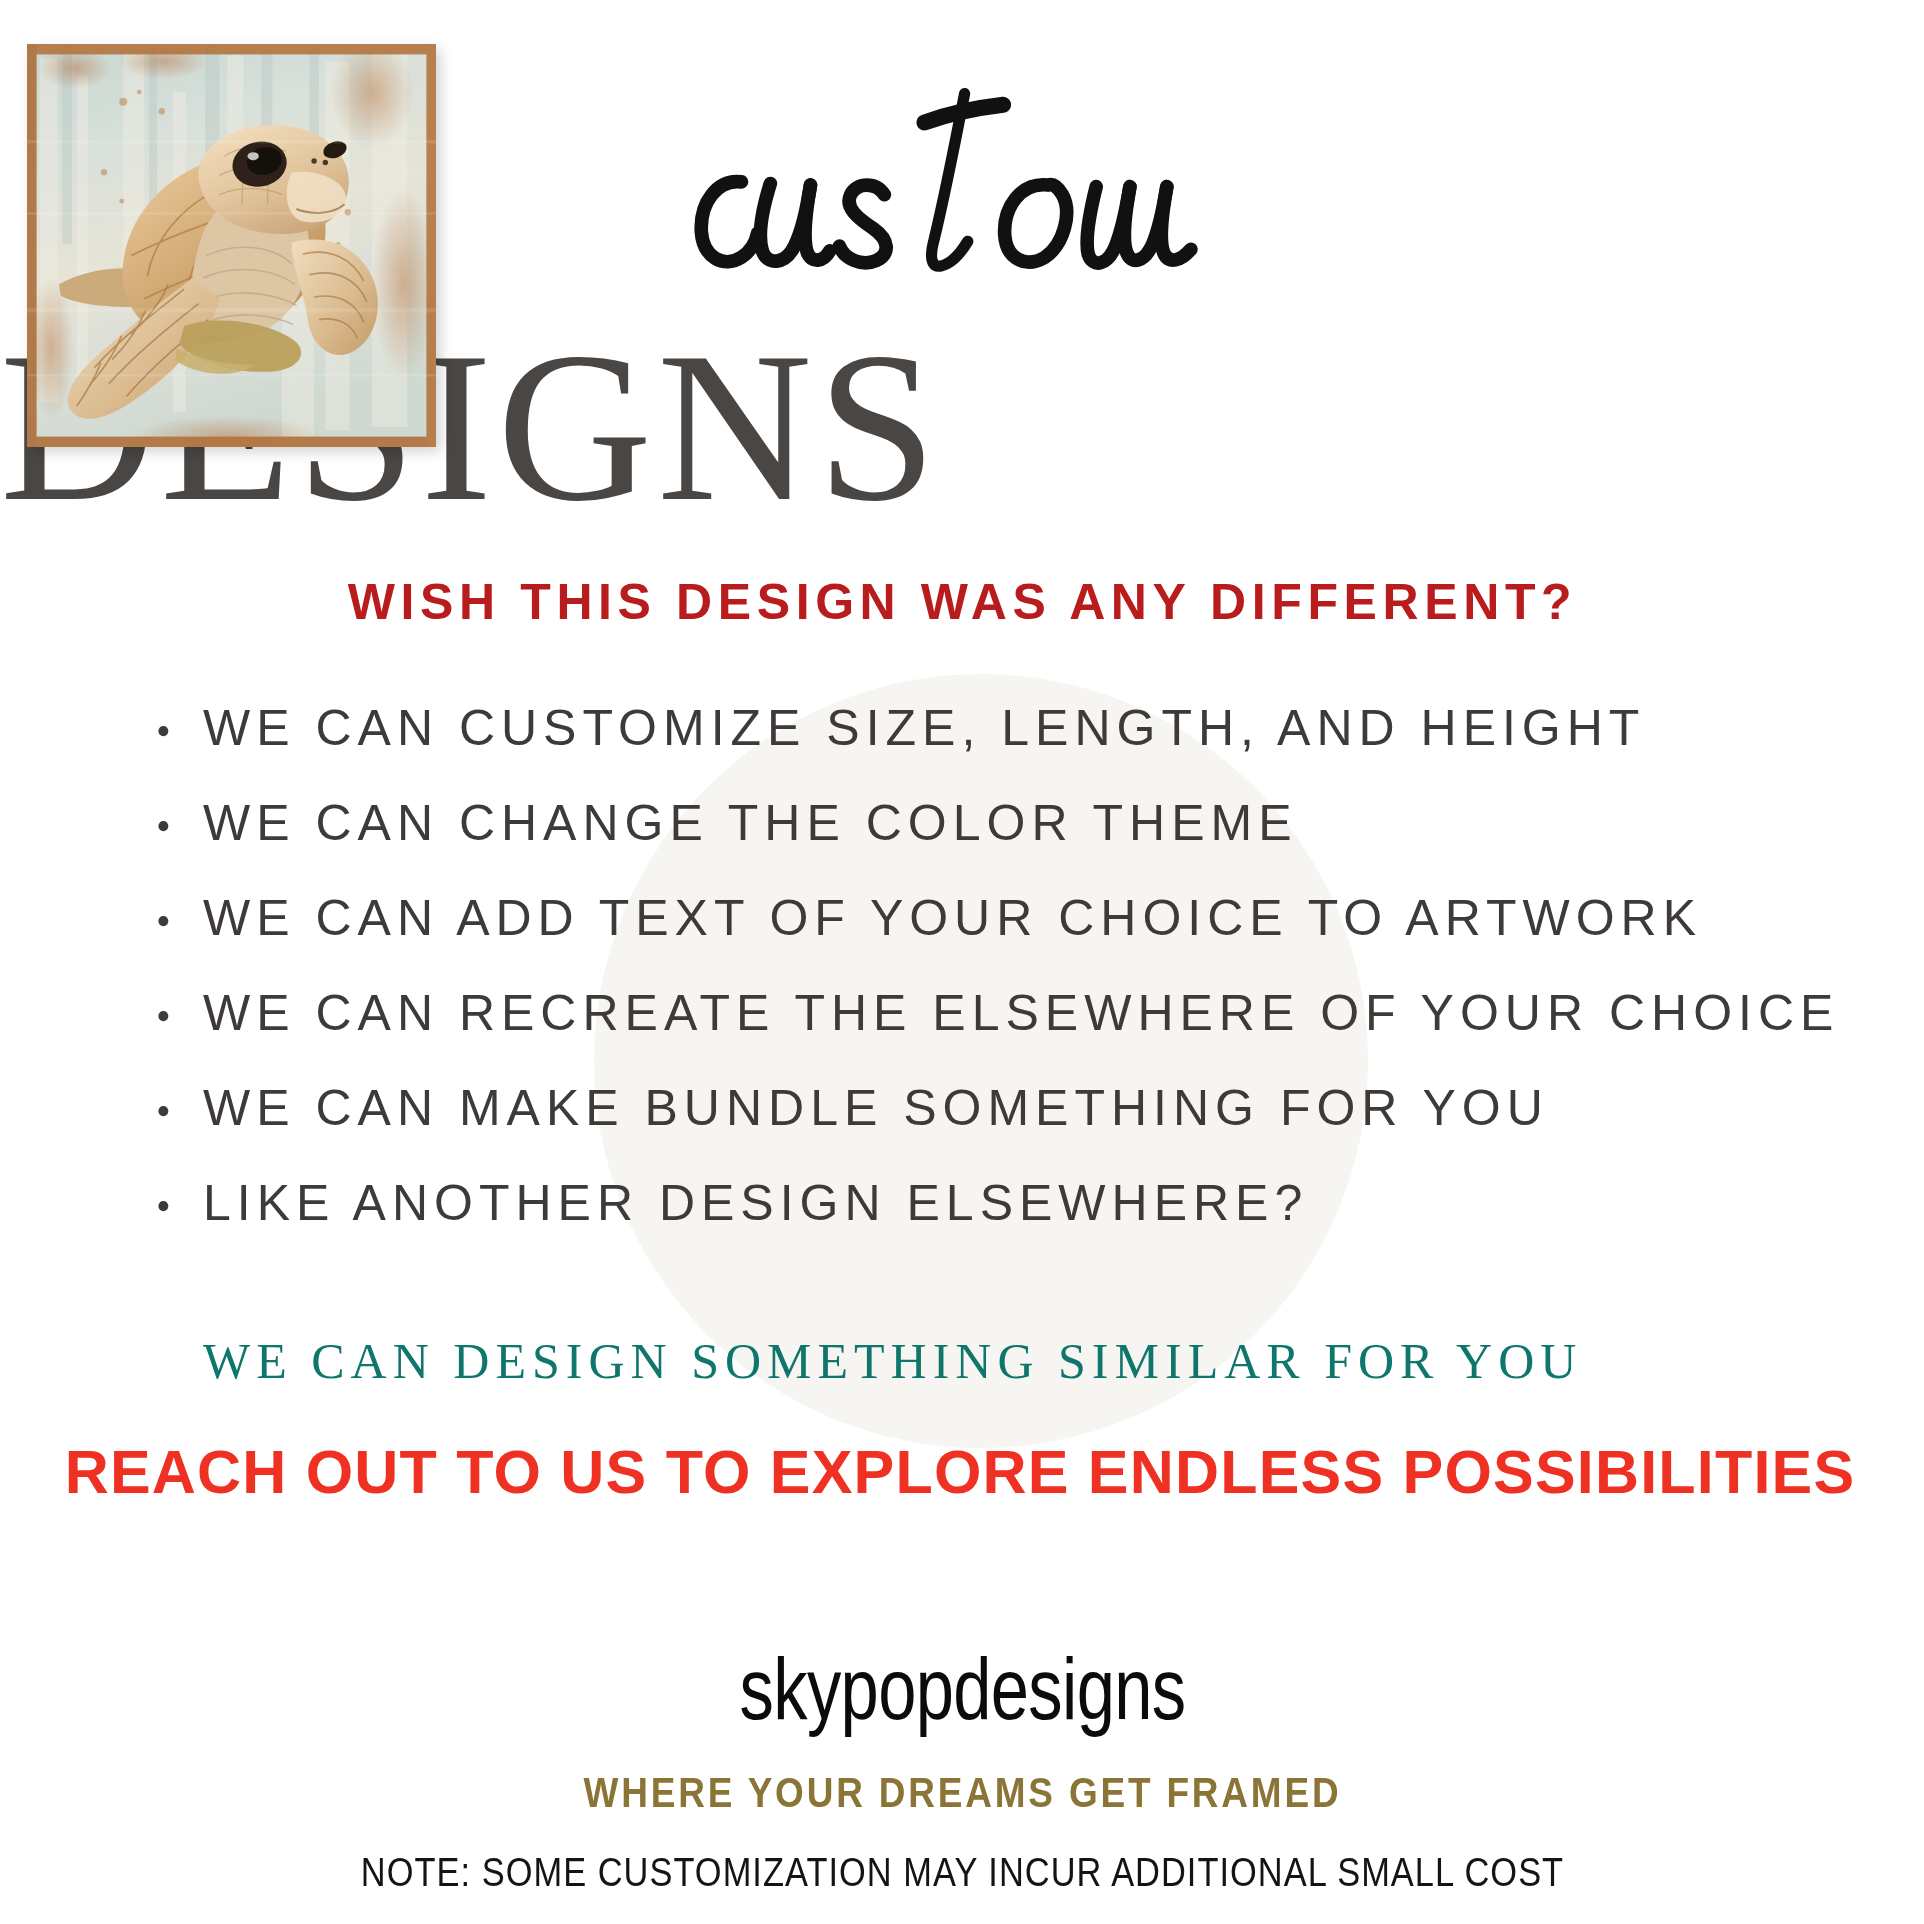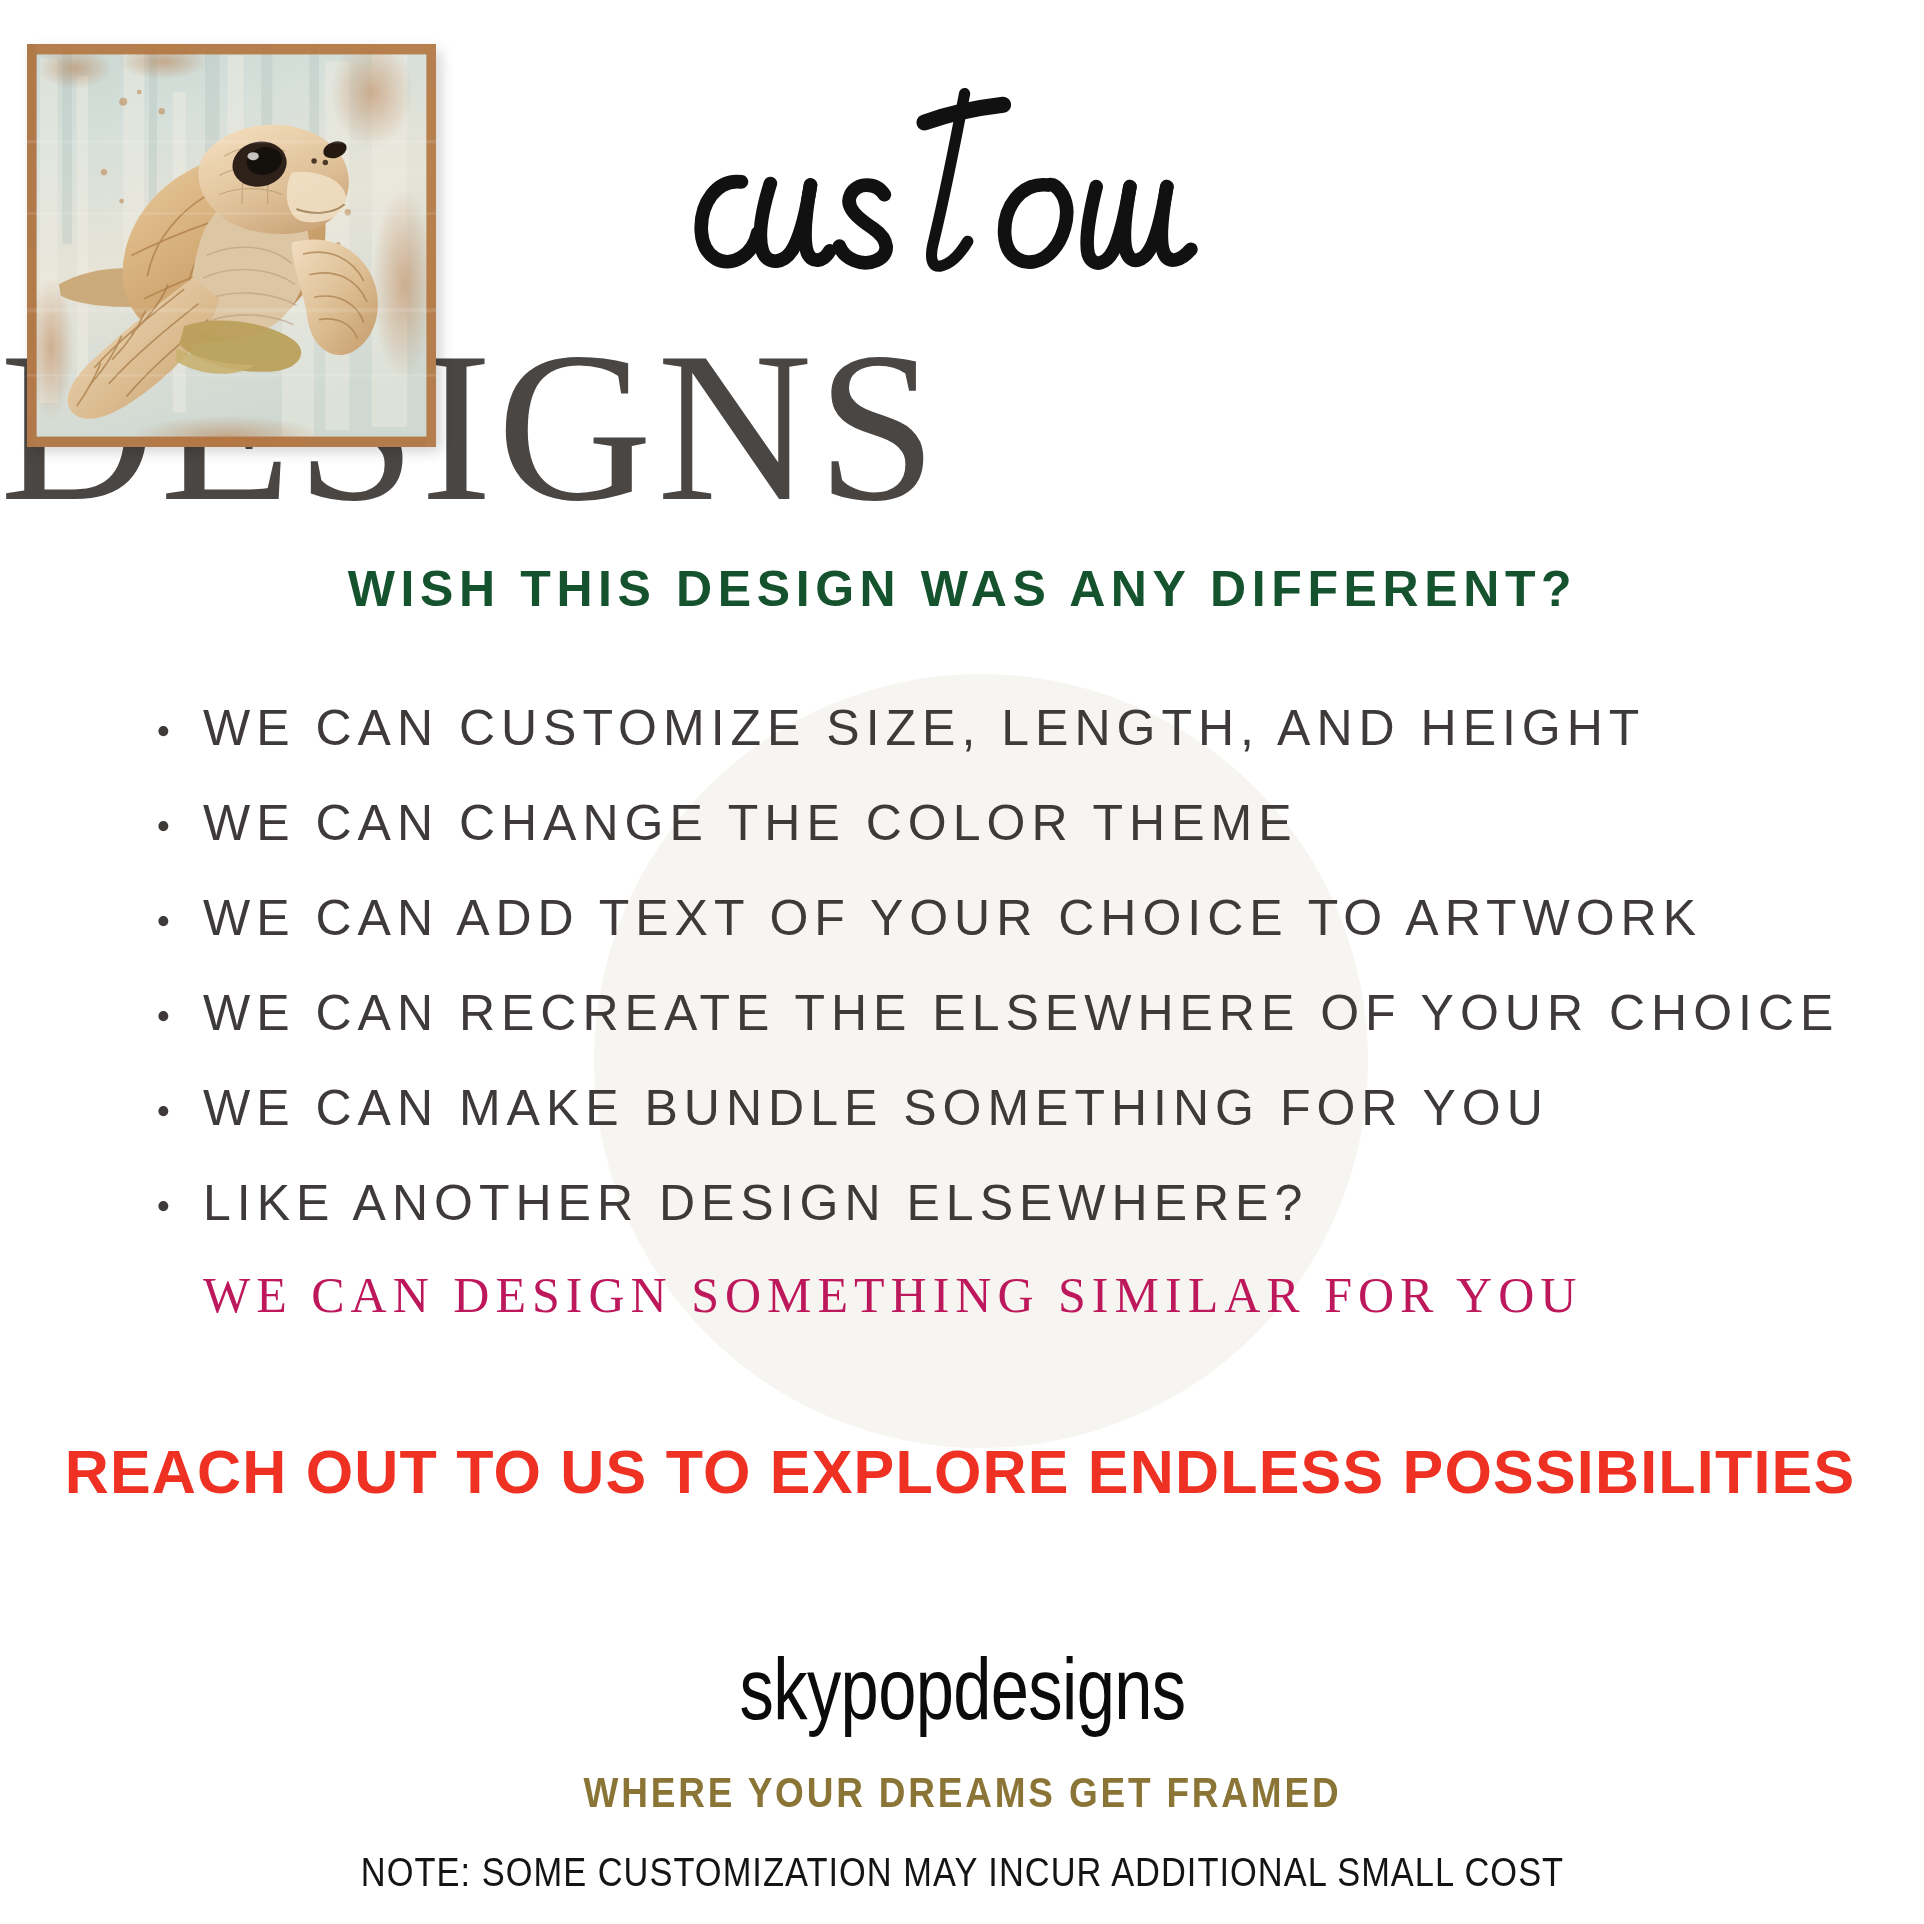--- a/index.html
+++ b/index.html
@@ -67,28 +67,28 @@
     letter-spacing: 4.8px;
     color: #494644;
     white-space: nowrap;
     z-index: 2;
   }
 
   
   #subtitle-question {
     position: absolute;
     left: 0;
-    top: 560px;
+    top: 573px;
     width: 1925px;
     text-align: center;
     font-family: "Liberation Sans Narrow", "Liberation Sans", sans-serif;
     font-size: 50px;
     font-weight: 700;
     letter-spacing: 5.6px;
-    color: #14532d;
+    color: #b91c1c;
     white-space: nowrap;
     z-index: 2;
   }
 
   
   #feature-list {
     position: absolute;
     left: 156px;
     top: 699px;
     width: 1684px;
@@ -110,25 +110,25 @@
   .feature-text {
     font-family: Liberation Sans, sans-serif;
     font-size: 50px;
     letter-spacing: 6px;
     color: #3d3a39;
     white-space: nowrap;
   }
   #feature-continuation {
     position: absolute;
     left: 203px;
-    top: 1266px;
+    top: 1332px;
     font-family: "Liberation Serif", serif;
     font-size: 50px;
     letter-spacing: 6px;
-    color: #be185d;
+    color: #0f766e;
     white-space: nowrap;
     z-index: 2;
   }
 
   
   #cta-line {
     position: absolute;
     left: 0;
     top: 1437px;
     width: 1920px;

